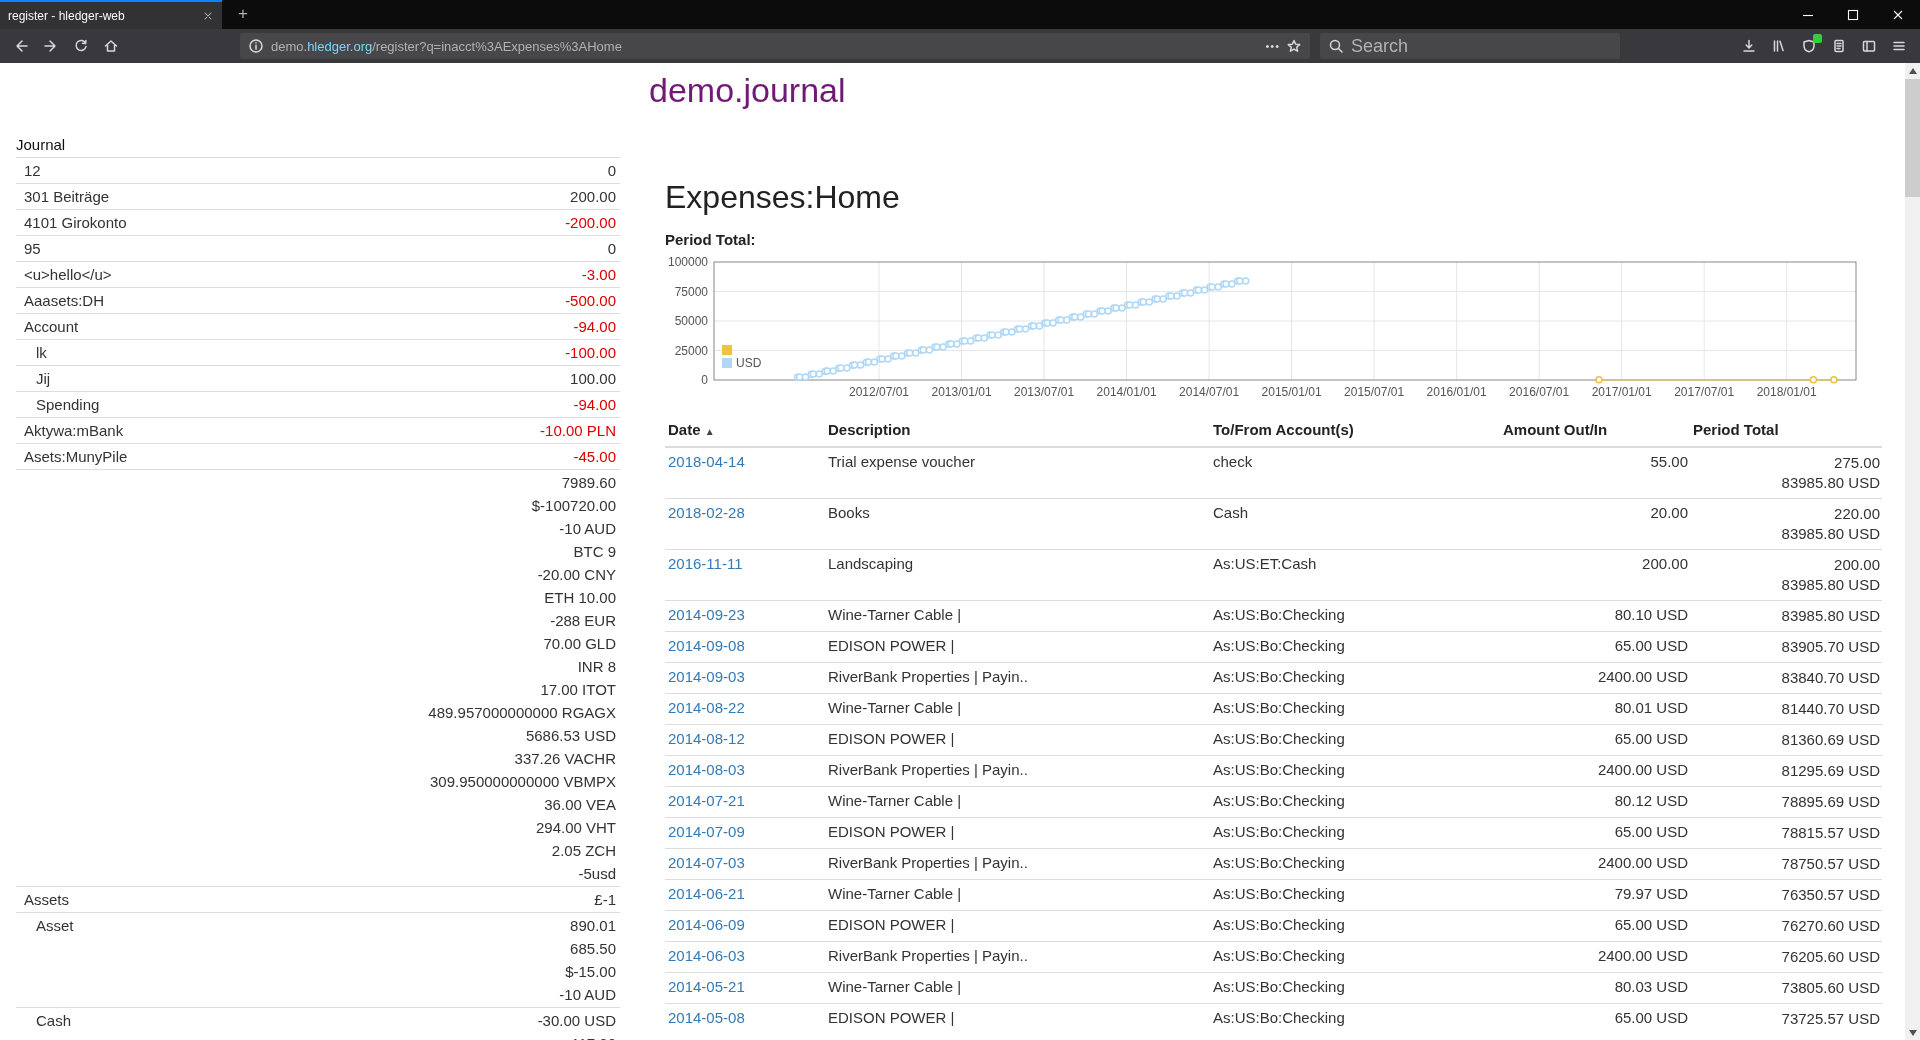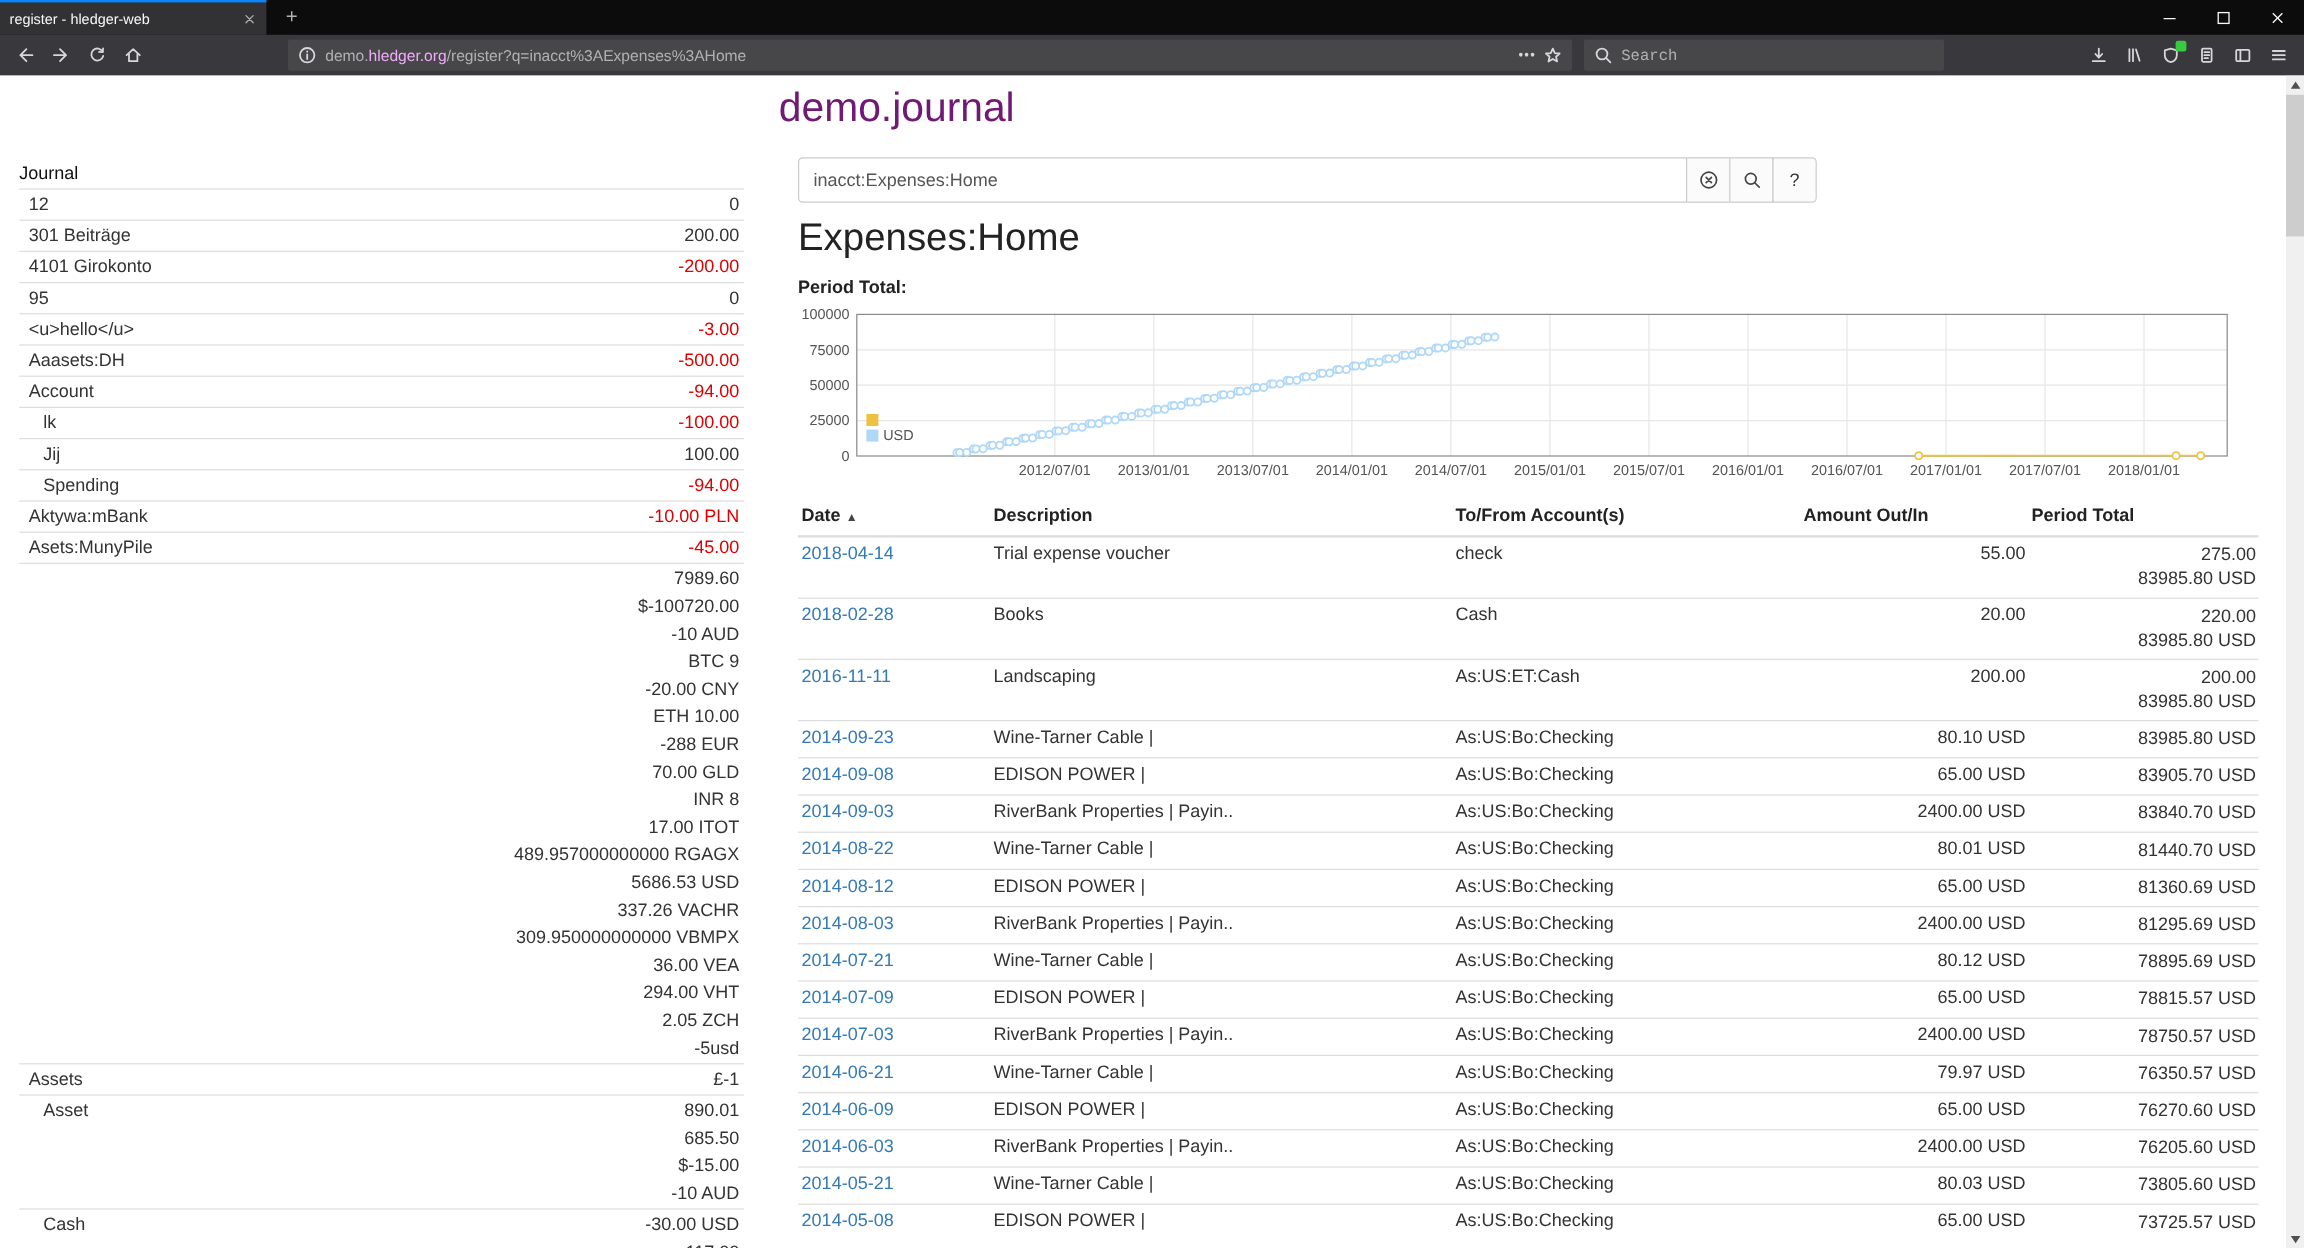--- a/index.html
+++ b/index.html
@@ -15,26 +15,26 @@
             font-size:17px; text-align:center; line-height:27px; }
   .win-controls { position:absolute; right:0; top:0; height:29px; display:flex; }
   .win-btn { width:45px; height:29px; display:flex; align-items:center; justify-content:center; }
 
   .toolbar { position:absolute; top:29px; left:0; width:1920px; height:34px; background:#38383d; }
   .nav-group { position:absolute; left:6px; top:3px; display:flex; }
   .nav-btn { width:30px; height:28px; display:flex; align-items:center; justify-content:center; border-radius:2px; }
   .urlbar { position:absolute; left:240px; top:4px; width:1070px; height:26px; background:#474749;
             border-radius:2px; display:flex; align-items:center; padding:0 8px; }
   .url-text { font-size:13px; margin-left:7px; white-space:nowrap; overflow:hidden; flex:1; }
-  .url-dim { color:#b1b1b3; } .url-hi { color:#f0abfc; }
+  .url-dim { color:#b1b1b3; } .url-hi { color:#7dd3fc; }
   .page-actions { color:#d7d7db; font-size:11px; letter-spacing:1px; margin:0 6px; }
   .searchbox { position:absolute; left:1320px; top:4px; width:300px; height:26px; background:#474749;
                border-radius:2px; display:flex; align-items:center; padding:0 8px; }
-  .searchbox input { background:transparent; border:none; outline:none; color:#f9f9fa; font-size:13px;
-                     margin-left:7px; width:240px; font-family:Liberation Mono, monospace; }
+  .searchbox input { background:transparent; border:none; outline:none; color:#f9f9fa; font-size:18px;
+                     margin-left:7px; width:240px; font-family:Liberation Sans, sans-serif; }
   .searchbox input::placeholder { color:#b1b1b3; }
   .tool-icons { position:absolute; right:6px; top:3px; display:flex; }
   .tool-btn { width:30px; height:28px; display:flex; align-items:center; justify-content:center; position:relative; }
   .ext-badge { position:absolute; top:2px; right:2px; width:9px; height:9px; background:#35cc3e; border-radius:2px; }
 
   .i16 { width:16px; height:16px; stroke:#d7d7db; fill:none; stroke-width:1.5;
          stroke-linecap:round; stroke-linejoin:round; }
   .i12 { width:12px; height:12px; stroke:#b1b1b3; fill:none; stroke-width:1.4; stroke-linecap:round; }
   .iwin { width:16px; height:16px; stroke:#f9f9fa; fill:none; stroke-width:1.1; }
 
@@ -332,36 +332,20 @@
   <div class="acct-row">
     <a class="acct-name" style="margin-left: 20px;">Cash</a>
     <div class="acct-amts">
             <div class="amt">-30.00 USD</div>
             <div class="amt">-117.00</div>
           </div>
   </div>
 </div>
   </aside>
 
-  <div class="searchrow">
-    <input class="search-input" value="inacct:Expenses:Home" style="">
-    <div class="sbtn">
-        <svg class="ih" viewBox="0 0 16 16">
-          <circle cx="8" cy="8" r="6.5"></circle>
-          <path d="M5.8 5.8 L10.2 10.2 M10.2 5.8 L5.8 10.2"></path>
-        </svg>
-      </div>
-    <div class="sbtn">
-        <svg class="ih" viewBox="0 0 16 16">
-          <circle cx="7" cy="7" r="4.5"></circle>
-          <path d="M10.5 10.5 L14 14"></path>
-        </svg>
-      </div>
-    <div class="sbtn last">?</div>
-  </div>
 
   <h2 class="register-heading">Expenses:Home</h2>
   <div class="pt-label">Period Total:</div>
 
   <svg id="chart" viewBox="0 0 1200 152">
       <text x="43" y="133" text-anchor="end" class="tick">0</text>
       <line x1="49" x2="1191" y1="99.5" y2="99.5" stroke="#e6e6e6"></line>
       <text x="43" y="103.5" text-anchor="end" class="tick">25000</text>
       <line x1="49" x2="1191" y1="70" y2="70" stroke="#e6e6e6"></line>
       <text x="43" y="74" text-anchor="end" class="tick">50000</text>

